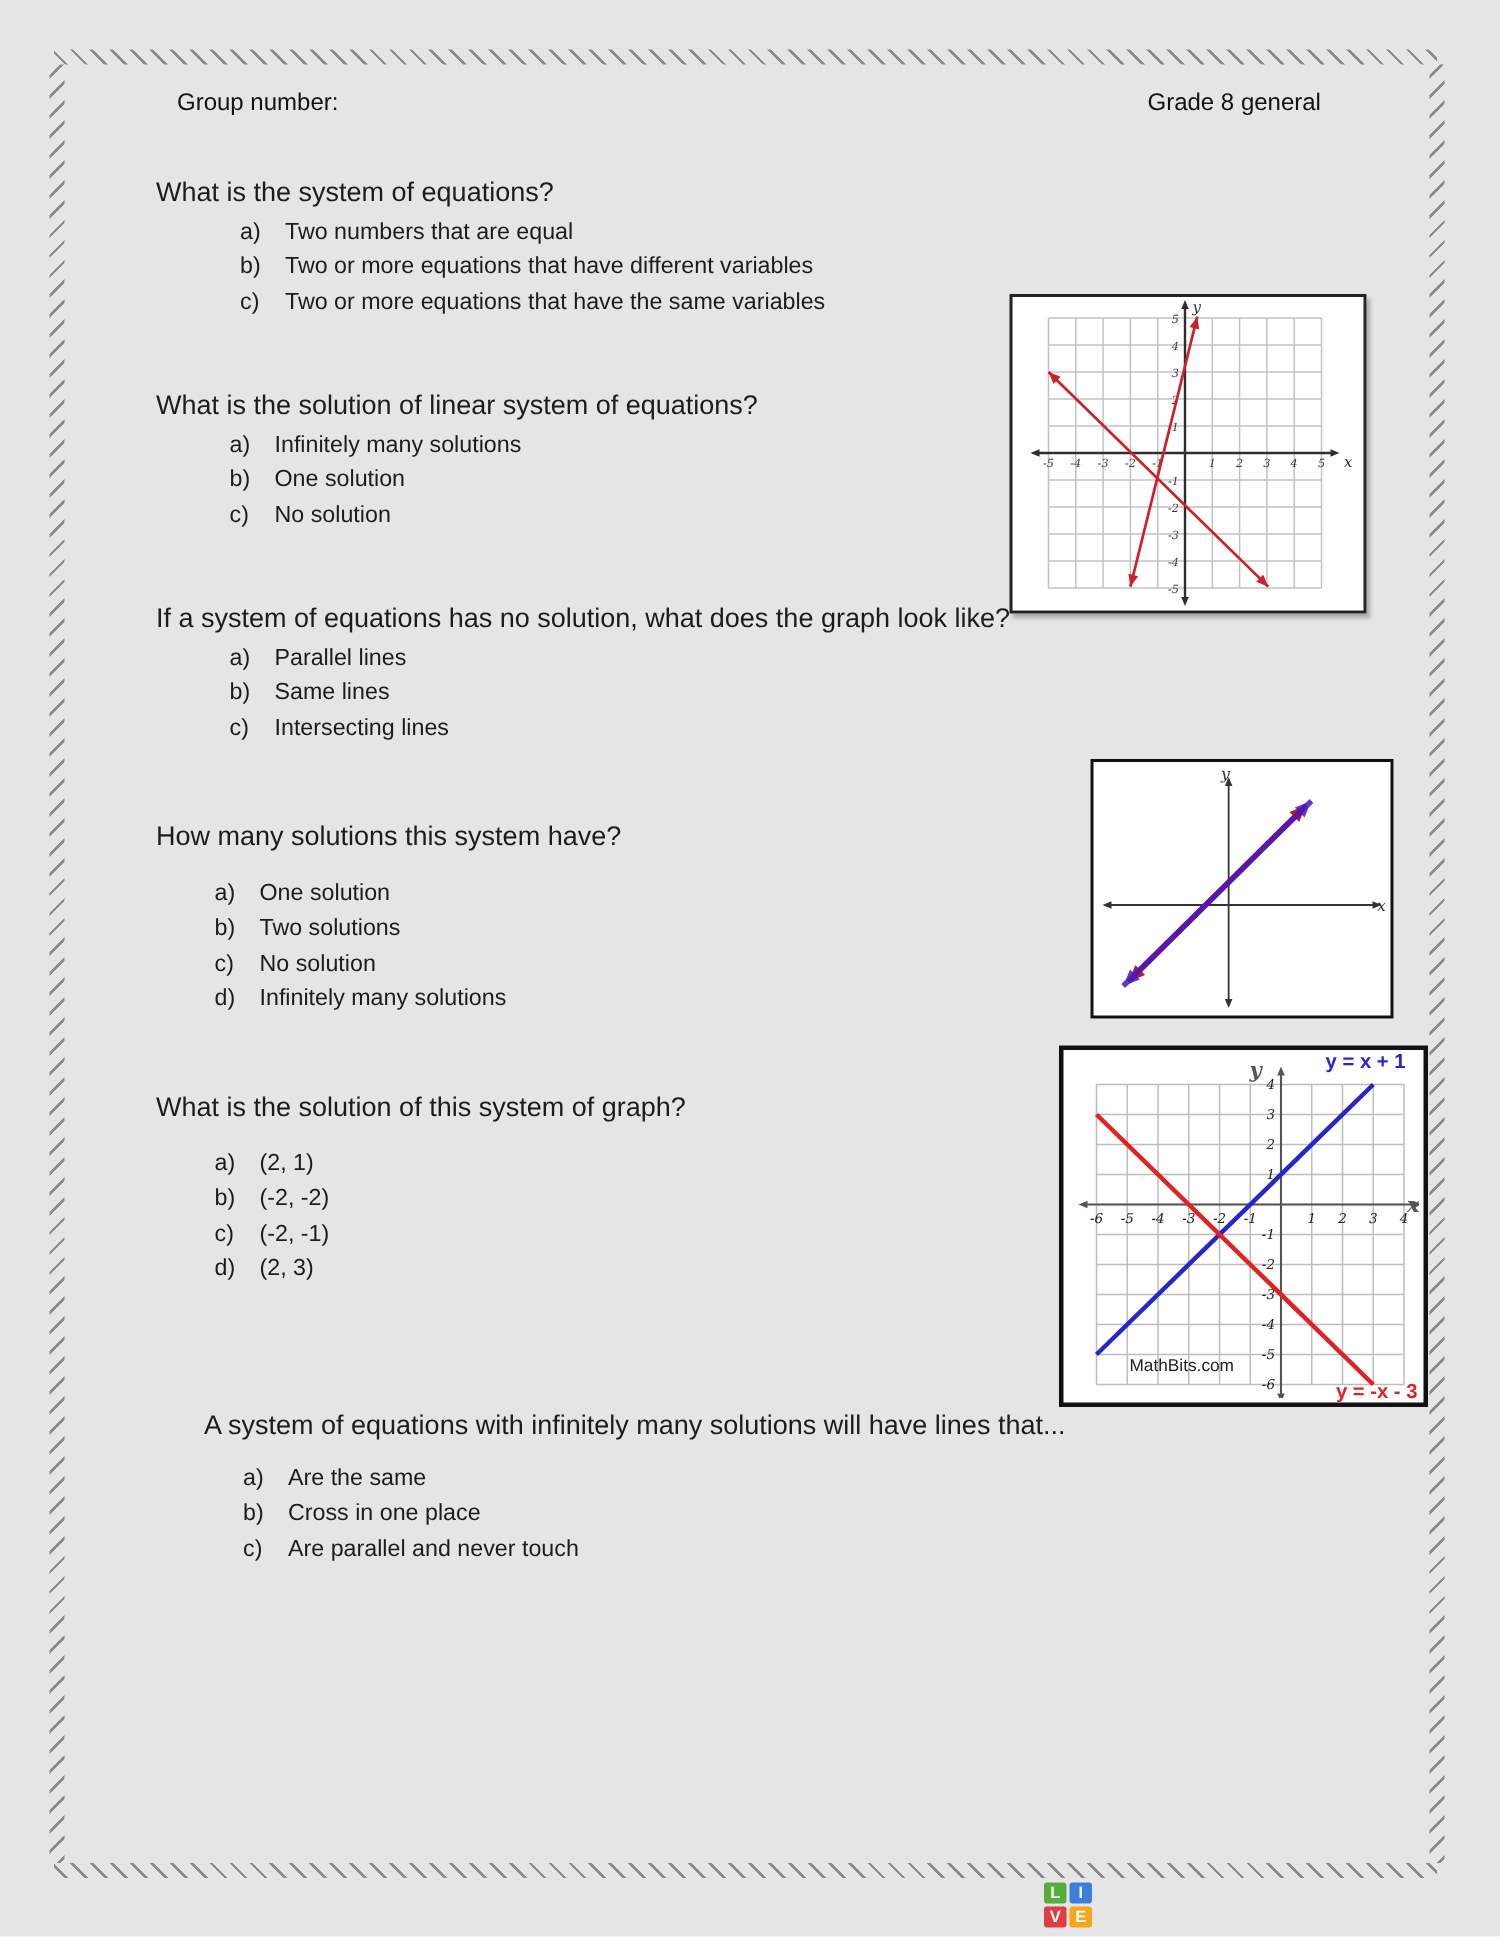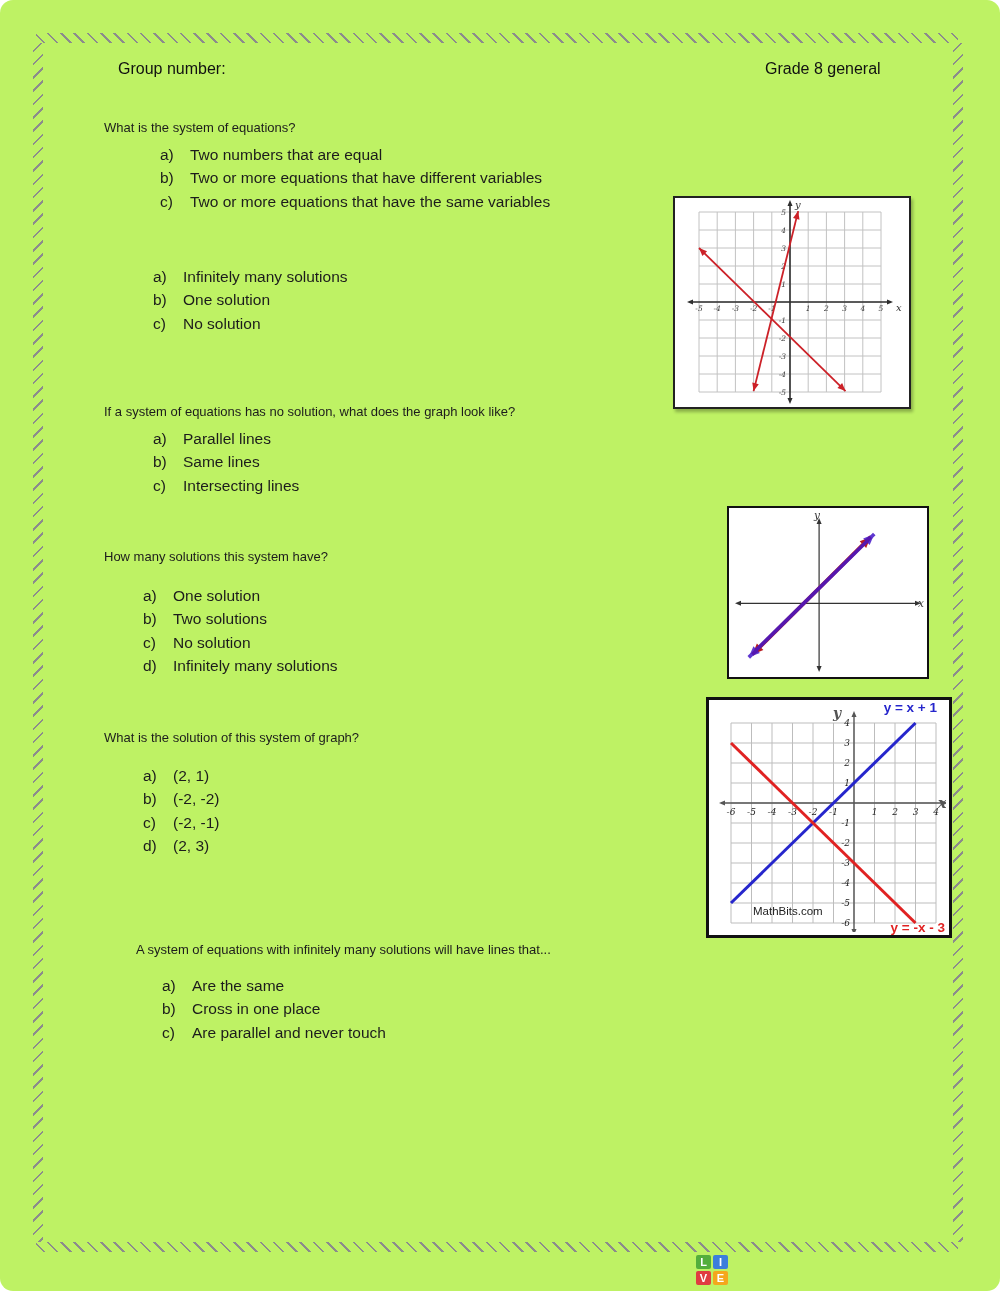--- a/index.html
+++ b/index.html
@@ -1,24 +1,24 @@
 <!DOCTYPE html>
 <html><head>
 <meta charset="utf-8">
 <style>
   html,body{margin:0;padding:0;background:#fff;}
-  #root{position:relative;width:1000px;height:1291px;background:#bef264;overflow:hidden;
-        font-family:"Liberation Sans",sans-serif;color:#1c1c1c;border-radius:13px;}
+  #root{position:relative;width:1000px;height:1291px;background:#e5e5e5;overflow:hidden;
+        font-family:"Liberation Sans",sans-serif;color:#1c1c1c;}
   
   .hatch{position:absolute;}
   .hatch-h{height:10px;background:repeating-linear-gradient(45deg,transparent 0 5px,#8c8c8c 5px 6.8px,transparent 6.8px 9.4px);}
   .hatch-v{width:10px;background:repeating-linear-gradient(135deg,transparent 0 5px,#8c8c8c 5px 6.8px,transparent 6.8px 9.4px);}
   .hdr{position:absolute;font-size:16px;color:#111;}
   .question{position:absolute;left:104px;width:620px;}
-  .q-text{font-size:13px;line-height:20px;}
+  .q-text{font-size:18px;line-height:20px;}
   .options{display:block;}
   .opt{display:flex;align-items:center;height:23.5px;font-size:15.5px;}
   .opt-letter{display:inline-block;width:30px;flex:0 0 30px;}
   .graph{position:absolute;background:#fff;}
   #graph0{left:673px;top:196px;width:234px;height:209px;border:2px solid #222;box-shadow:2px 3px 3px rgba(0,0,0,.28);}
   #graph1{left:727px;top:506px;width:194px;height:165px;border:2px solid #111;padding:2px;}
   #graph2{left:706px;top:697px;width:234px;height:229px;border:3px solid #111;padding:3px;}
   .graph svg{display:block;}
   .g3-label{position:absolute;font-weight:bold;font-size:13.5px;}
   .g3-eq1{top:0px;right:12px;margin-left:12px;}
@@ -54,20 +54,21 @@
           <span class="opt-letter">b)</span>
           <span class="opt-text">Two or more equations that have different variables</span>
         </div>
         <div class="opt">
           <span class="opt-letter">c)</span>
           <span class="opt-text">Two or more equations that have the same variables</span>
         </div>
       </div>
   </div>
   <div class="question" style="top:260px;">
+    <div class="q-text">What is the solution of linear system of equations?</div>
     <div class="options" style="margin-top:5px;padding-left:49px;">
         <div class="opt">
           <span class="opt-letter">a)</span>
           <span class="opt-text">Infinitely many solutions</span>
         </div>
         <div class="opt">
           <span class="opt-letter">b)</span>
           <span class="opt-text">One solution</span>
         </div>
         <div class="opt">

